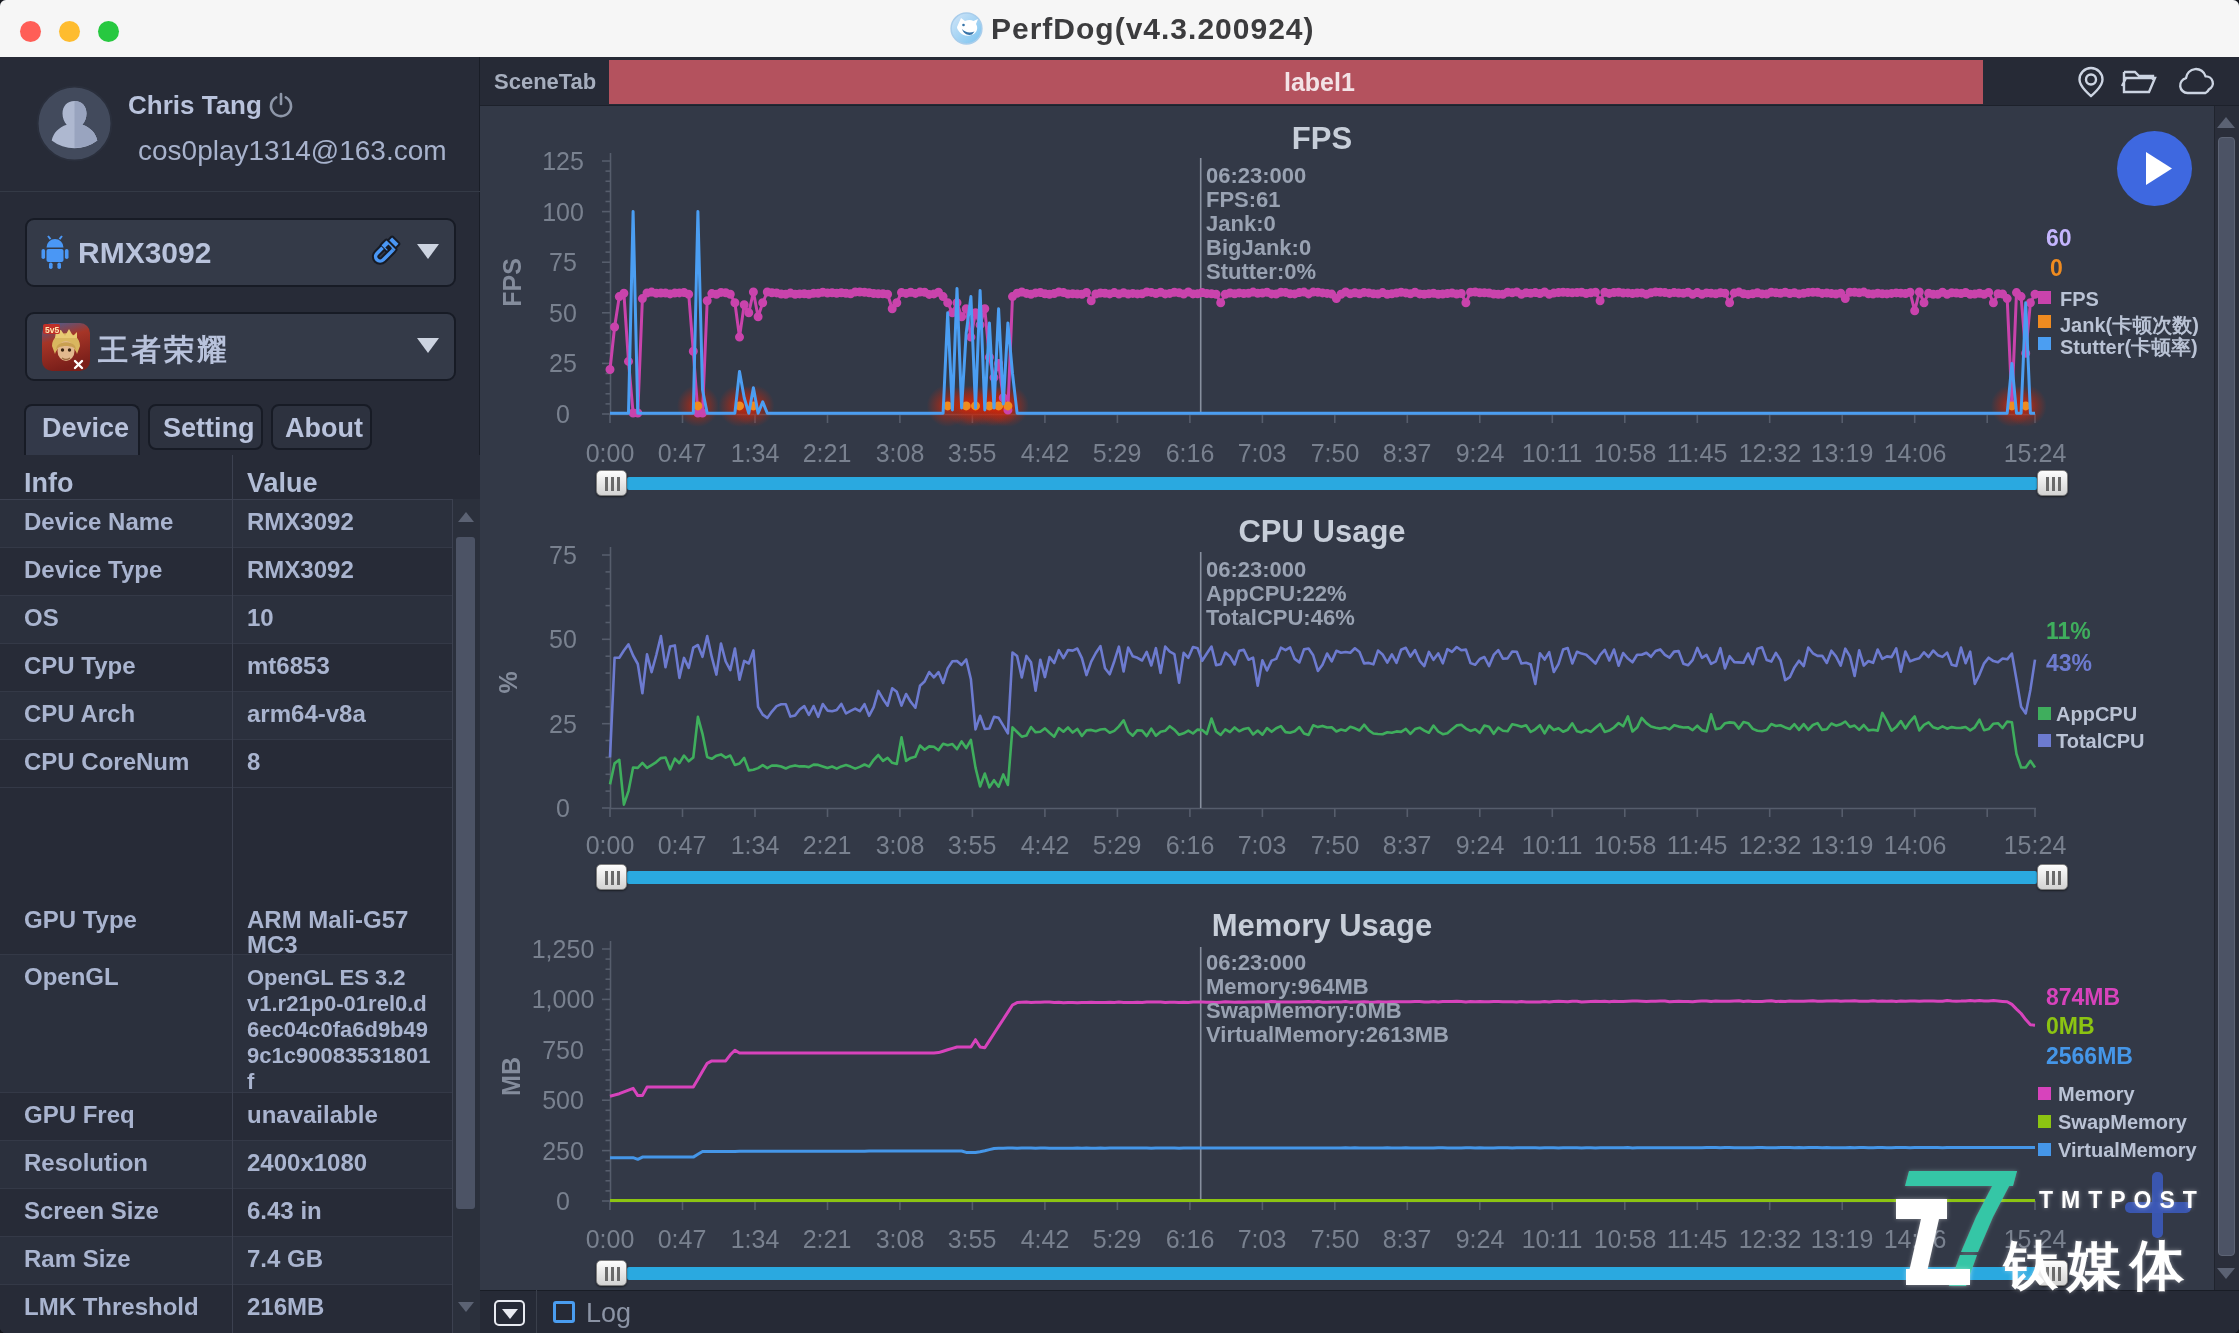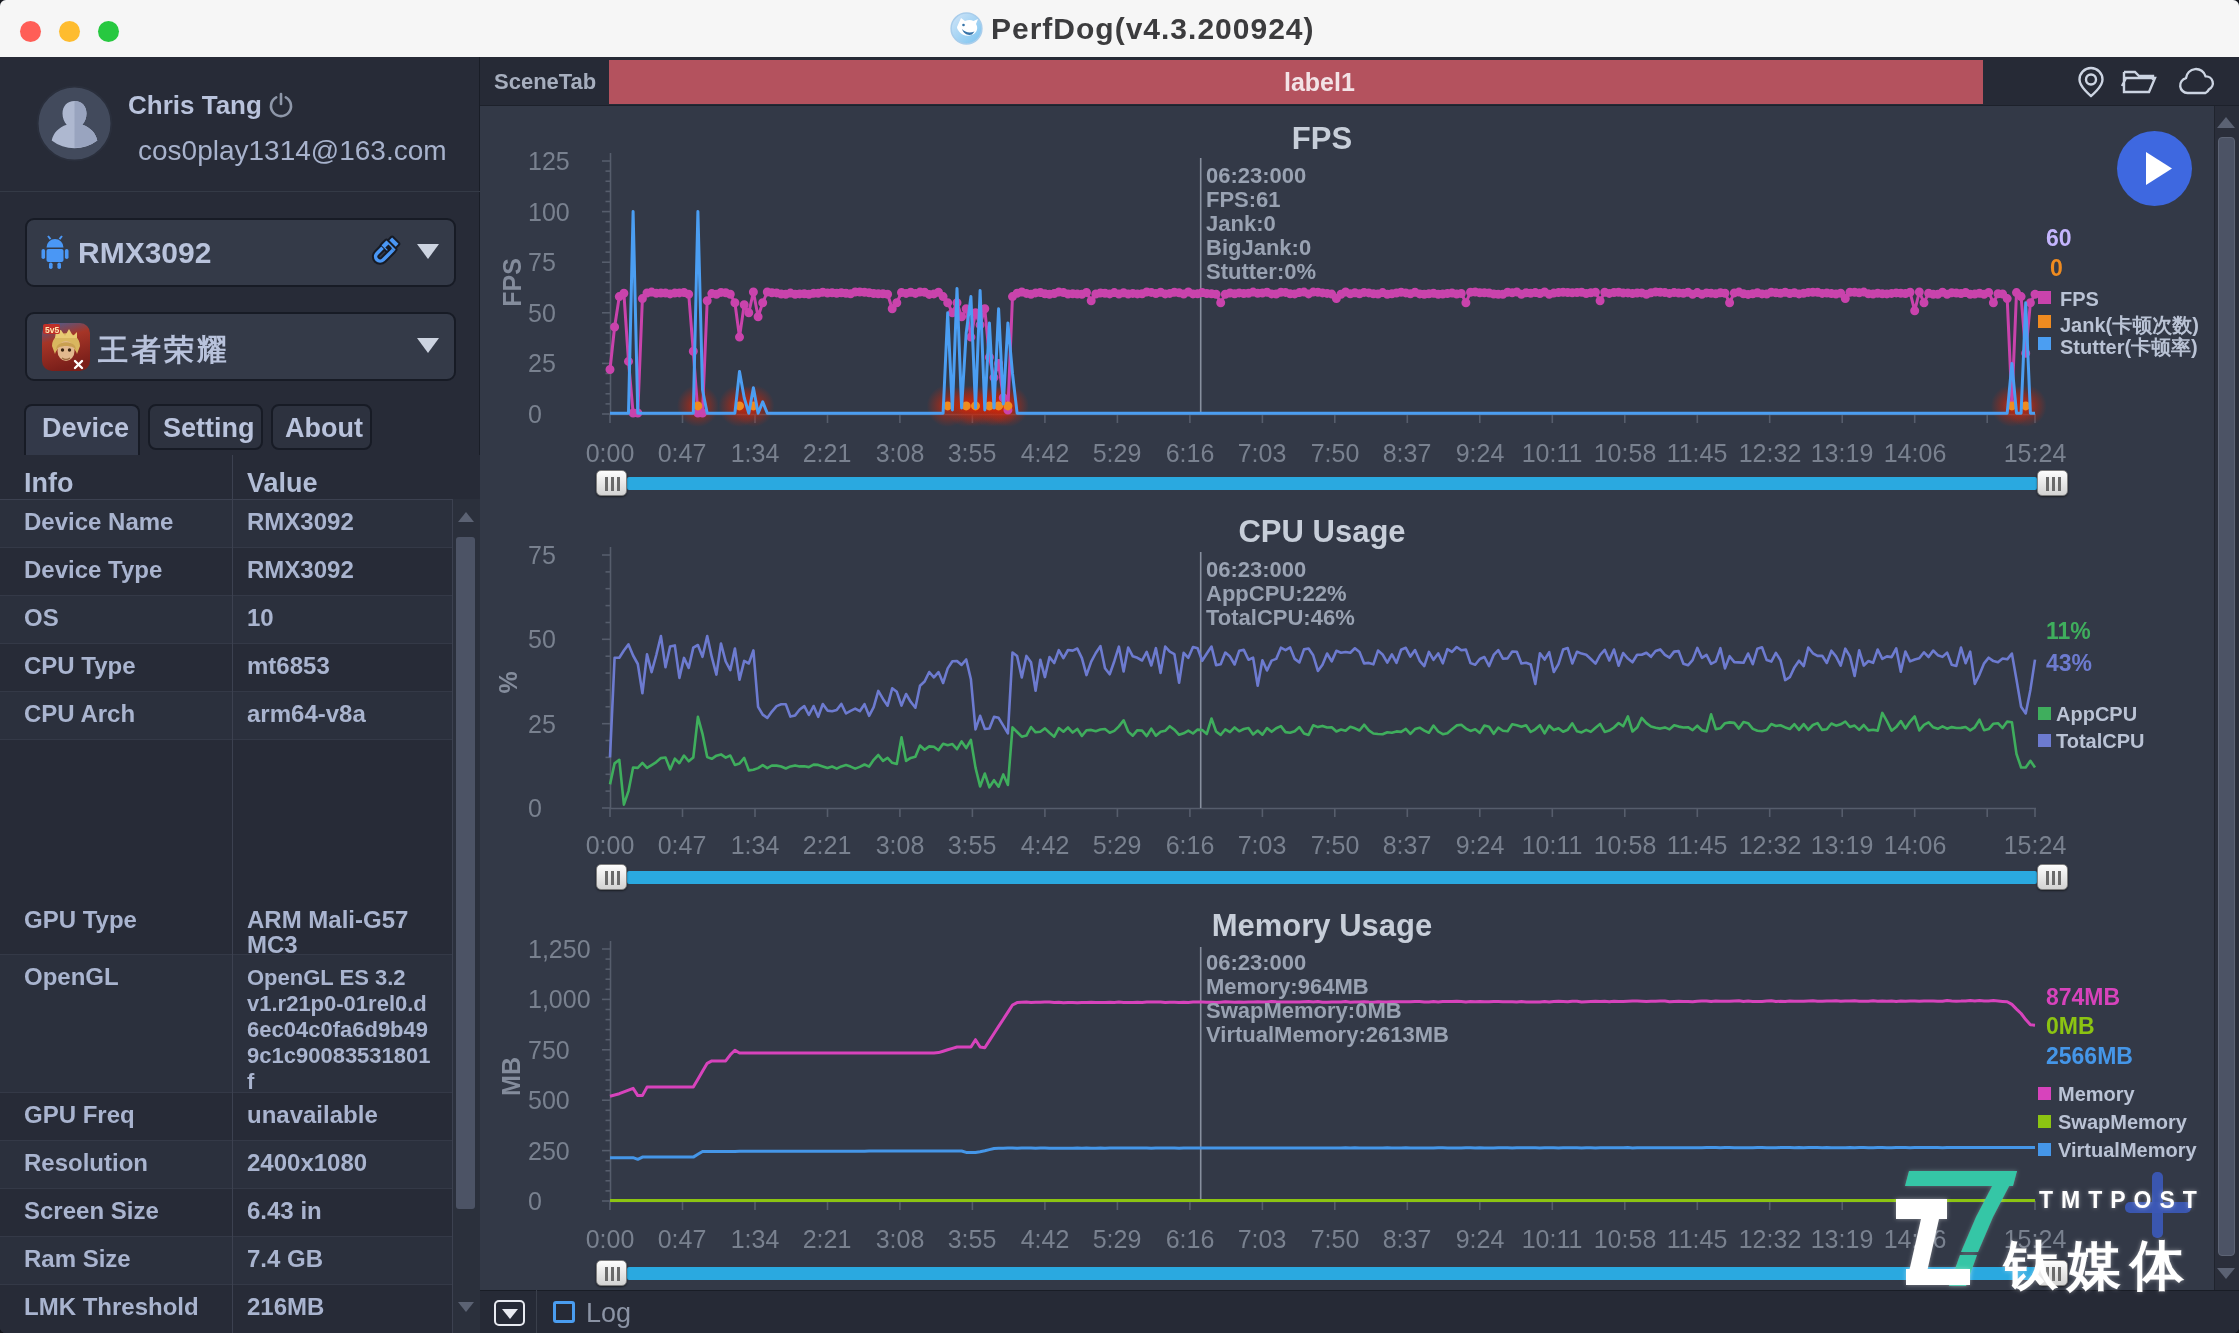--- a/index.html
+++ b/index.html
@@ -3,21 +3,21 @@
 <style>
 html,body{margin:0;padding:0;background:#15171d;}
 *{box-sizing:border-box;font-family:"Liberation Sans",sans-serif;}
 #win{position:relative;width:2239px;height:1333px;overflow:hidden;border-radius:6px;background:#333947;}
 .abs{position:absolute;}
 .grip{position:absolute;width:31px;height:26px;border-radius:5px;background:linear-gradient(#fdfdfd,#d2d2d2);border:1px solid #7e7e7e;box-shadow:0 1px 2px rgba(0,0,0,.5);}
 .grip:before{content:"";position:absolute;left:8px;top:6px;width:3px;height:14px;background:#6a6a6a;box-shadow:6px 0 0 #6a6a6a,12px 0 0 #6a6a6a;}
 .bluebar{position:absolute;height:13px;background:#2aa9e0;border-radius:2px;}
 .leg{position:absolute;width:13px;height:13px;}
 .legt{position:absolute;font-size:20px;font-weight:bold;color:#bac3d5;white-space:nowrap;}
-.ylab{position:absolute;font-size:25px;color:#79818f;text-align:left;width:70px;transform:translateY(-50%);}
+.ylab{position:absolute;font-size:25px;color:#79818f;text-align:center;width:70px;transform:translateY(-50%);}
 .xlab{position:absolute;font-size:25px;color:#79818f;transform:translate(-50%,-50%);white-space:nowrap;}
 .tt{position:absolute;font-size:22px;font-weight:bold;color:#99a2b2;line-height:24px;white-space:nowrap;}
 .ctitle{position:absolute;font-size:31px;font-weight:bold;color:#c7ced9;transform:translateX(-50%);white-space:nowrap;}
 .row{position:absolute;left:0;width:452px;border-bottom:1px solid #343947;}
 .rl{position:absolute;left:24px;top:0;font-size:24px;font-weight:bold;color:#a9b4cf;line-height:25px;}
 .rv{position:absolute;left:247px;top:0;font-size:24px;font-weight:bold;color:#a9b4cf;line-height:25px;width:210px;word-break:break-all;}
 </style></head><body>
 <div id="win">
 
 <div class="abs" style="left:480px;top:106px;width:1759px;height:1184px;background:#333947"></div>
@@ -287,20 +287,24 @@
         <div class="rv" style="top:9px">10</div>
       </div>
       <div class="row" style="top:189px;height:48px;background:#272b37">
         <div class="rl" style="top:9px">CPU Type</div>
         <div class="rv" style="top:9px">mt6853</div>
       </div>
       <div class="row" style="top:237px;height:48px;background:#2b303d">
         <div class="rl" style="top:9px">CPU Arch</div>
         <div class="rv" style="top:9px">arm64-v8a</div>
       </div>
+      <div class="row" style="top:285px;height:48px;background:#272b37">
+        <div class="rl" style="top:9px">CPU CoreNum</div>
+        <div class="rv" style="top:9px">8</div>
+      </div>
       <div class="row" style="top:443px;height:57px;background:#272b37">
         <div class="rl" style="top:9px">GPU Type</div>
         <div class="rv" style="top:9px">ARM Mali-G57<br>MC3</div>
       </div>
       <div class="row" style="top:500px;height:138px;background:#2b303d">
         <div class="rl" style="top:9px">OpenGL</div>
         <div class="rv" style="top:9px"><span style="font-size:22px">OpenGL ES 3.2<br>v1.r21p0-01rel0.d<br>6ec04c0fa6d9b49<br>9c1c90083531801<br>f</span></div>
       </div>
       <div class="row" style="top:638px;height:48px;background:#272b37">
         <div class="rl" style="top:9px">GPU Freq</div>

